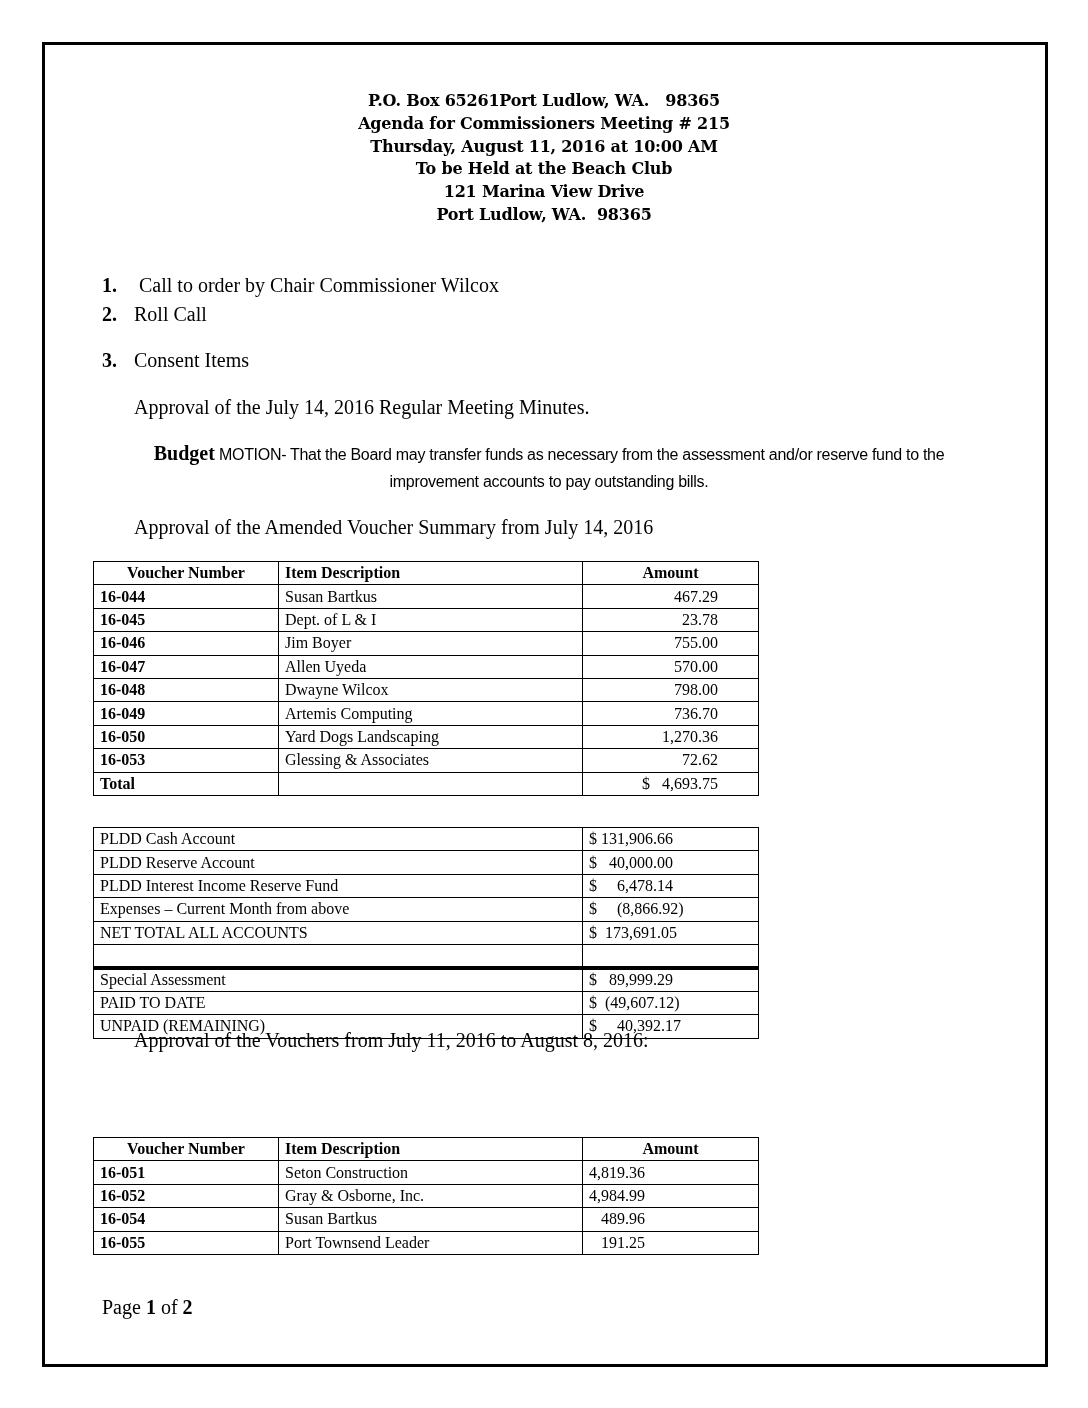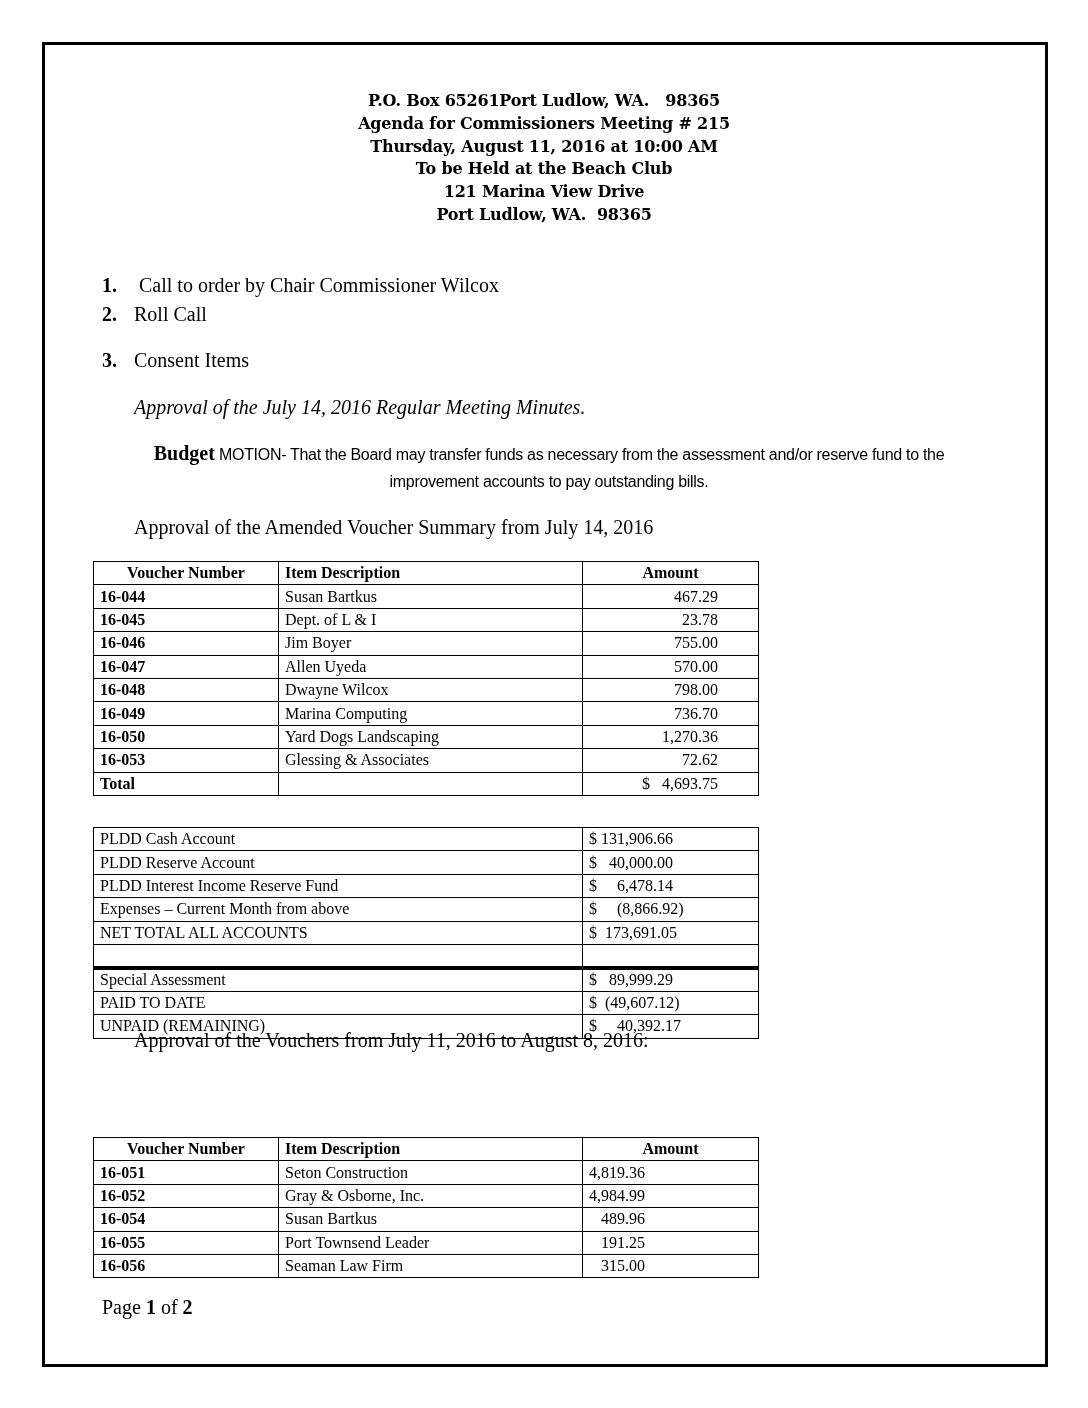--- a/index.html
+++ b/index.html
@@ -64,21 +64,21 @@
 <div class="agenda-item" style="top:274px;">
   <span class="num">1.</span><span style="white-space:pre;"> Call to order by Chair Commissioner Wilcox</span>
 </div>
 <div class="agenda-item" style="top:303px;">
   <span class="num">2.</span><span>Roll Call</span>
 </div>
 <div class="agenda-item" style="top:349px;">
   <span class="num">3.</span><span>Consent Items</span>
 </div>
 
-<div class="para" style="top:396px;font-style:italic;">Approval of the July 14, 2016 Regular Meeting Minutes.</div>
+<div class="para" style="top:396px;">Approval of the July 14, 2016 Regular Meeting Minutes.</div>
 
 <div class="motion" style="top:440px;text-align:center;">
   <span class="lead">Budget</span><span> MOTION- That the Board may transfer funds as necessary from the assessment and/or reserve fund to the improvement accounts to pay outstanding bills.</span>
 </div>
 
 <div class="para" style="top:516px;">Approval of the Amended Voucher Summary from July 14, 2016</div>
 
 <table class="grid" style="top:561px;">
   <tbody>
       <tr>
@@ -106,21 +106,21 @@
     <td>Allen Uyeda</td>
     <td class="amt-r">570.00</td>
   </tr>
   <tr>
     <td class="bold">16-048</td>
     <td>Dwayne Wilcox</td>
     <td class="amt-r">798.00</td>
   </tr>
   <tr>
     <td class="bold">16-049</td>
-    <td>Marina Computing</td>
+    <td>Artemis Computing</td>
     <td class="amt-r">736.70</td>
   </tr>
   <tr>
     <td class="bold">16-050</td>
     <td>Yard Dogs Landscaping</td>
     <td class="amt-r">1,270.36</td>
   </tr>
   <tr>
     <td class="bold">16-053</td>
     <td>Glessing &amp; Associates</td>
@@ -197,23 +197,18 @@
   <tr>
     <td class="bold">16-054</td>
     <td>Susan Bartkus</td>
     <td class="amt-l" style="white-space:pre;">   489.96</td>
   </tr>
   <tr>
     <td class="bold">16-055</td>
     <td>Port Townsend Leader</td>
     <td class="amt-l" style="white-space:pre;">   191.25</td>
   </tr>
-  <tr>
-    <td class="bold">16-056</td>
-    <td>Seaman Law Firm</td>
-    <td class="amt-l" style="white-space:pre;">   315.00</td>
-  </tr>
 </tbody>
   </table>
 
 <div class="footer">
   <span style="white-space:pre;">Page </span><span class="bold">1</span><span style="white-space:pre;"> of </span><span class="bold">2</span>
 </div>
 
 </body></html>

